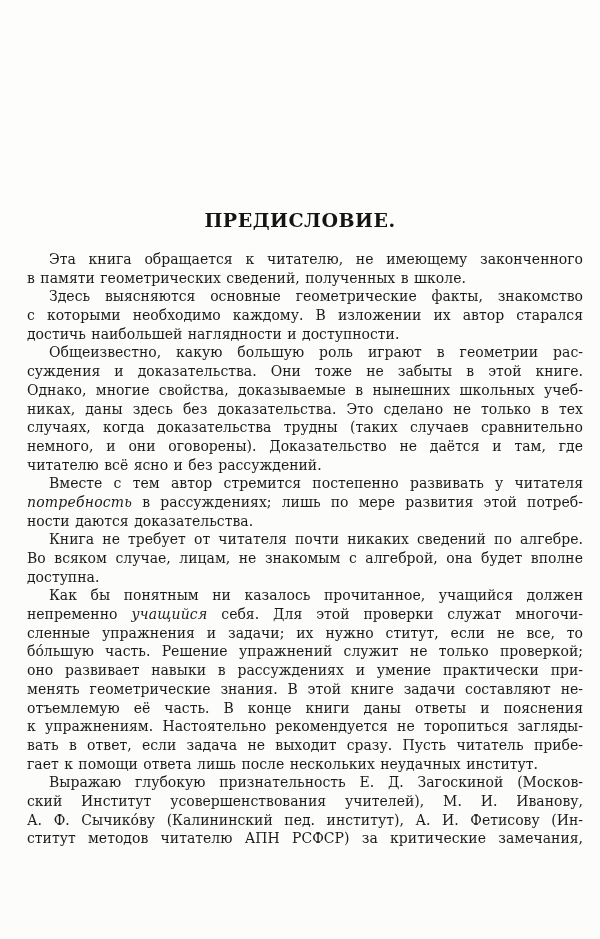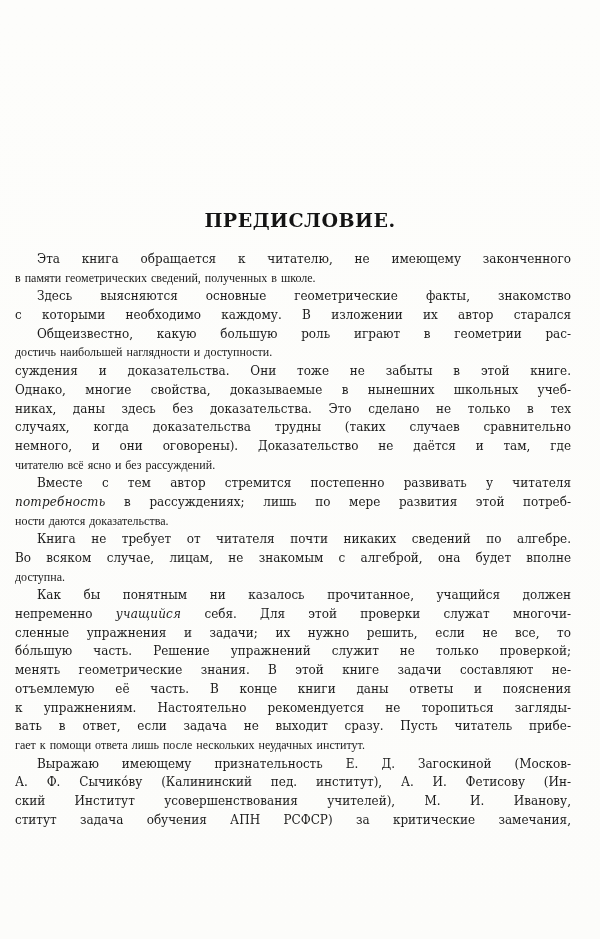--- a/index.html
+++ b/index.html
@@ -27,76 +27,76 @@
     width: 100%;
     text-align: center;
     font-size: 19px;
     font-weight: 700;
     letter-spacing: 0.5px;
     color: #141414;
   }
   .preface-body {
     position: absolute;
     top: 250px;
-    left: 15px;
+    left: 27px;
     width: 556px;
-    font-size: 12px;
+    font-size: 14px;
     line-height: 18.7px;
     word-spacing: 1px;
   }
   .line {
     height: 18.7px;
     white-space: nowrap;      
     text-align: justify;
     text-align-last: justify; 
     white-space: normal;
   }
   .line.para-start {
     text-indent: 22px;
   }
   .line.para-end {
     text-align-last: left;    
-    font-family: Liberation Serif, serif;
   }
   .line i {
     font-style: italic;
     letter-spacing: 0.2px;
   }
 </style>
 </head>
 <body>
 
 <div class="page">
   <div class="page-title">ПРЕДИСЛОВИЕ.</div>
   <div class="preface-body">
       <div class="line para-start">Эта книга обращается к читателю, не имеющему законченного</div>
       <div class="line para-end">в памяти геометрических сведений, полученных в школе.</div>
       <div class="line para-start">Здесь выясняются основные геометрические факты, знакомство</div>
       <div class="line">с которыми необходимо каждому. В изложении их автор старался</div>
+      <div class="line para-end">достичь наибольшей наглядности и доступности.</div>
       <div class="line para-start">Общеизвестно, какую большую роль играют в геометрии рас-</div>
-      <div class="line para-end">достичь наибольшей наглядности и доступности.</div>
       <div class="line">суждения и доказательства. Они тоже не забыты в этой книге.</div>
       <div class="line">Однако, многие свойства, доказываемые в нынешних школьных учеб-</div>
       <div class="line">никах, даны здесь без доказательства. Это сделано не только в тех</div>
       <div class="line">случаях, когда доказательства трудны (таких случаев сравнительно</div>
       <div class="line">немного, и они оговорены). Доказательство не даётся и там, где</div>
       <div class="line para-end">читателю всё ясно и без рассуждений.</div>
       <div class="line para-start">Вместе с тем автор стремится постепенно развивать у читателя</div>
       <div class="line"><i>потребность</i> в рассуждениях; лишь по мере развития этой потреб-</div>
       <div class="line para-end">ности даются доказательства.</div>
       <div class="line para-start">Книга не требует от читателя почти никаких сведений по алгебре.</div>
       <div class="line">Во всяком случае, лицам, не знакомым с алгеброй, она будет вполне</div>
       <div class="line para-end">доступна.</div>
       <div class="line para-start">Как бы понятным ни казалось прочитанное, учащийся должен</div>
       <div class="line">непременно <i>учащийся</i> себя. Для этой проверки служат многочи-</div>
-      <div class="line">сленные упражнения и задачи; их нужно решить, если не все, то</div>
+      <div class="line">сленные упражнения и задачи; их нужно ститут, если не все, то</div>
       <div class="line">бо́льшую часть. Решение упражнений служит не только проверкой;</div>
+      <div class="line">оно развивает навыки в рассуждениях и умение практически при-</div>
       <div class="line">менять геометрические знания. В этой книге задачи составляют не-</div>
       <div class="line">отъемлемую её часть. В конце книги даны ответы и пояснения</div>
       <div class="line">к упражнениям. Настоятельно рекомендуется не торопиться загляды-</div>
       <div class="line">вать в ответ, если задача не выходит сразу. Пусть читатель прибе-</div>
       <div class="line para-end">гает к помощи ответа лишь после нескольких неудачных институт.</div>
-      <div class="line para-start">Выражаю имеющему признательность Е. Д. Загоскиной (Москов-</div>
+      <div class="line para-start">Выражаю глубокую признательность Е. Д. Загоскиной (Москов-</div>
+      <div class="line">ский Институт усовершенствования учителей), М. И. Иванову,</div>
       <div class="line">А. Ф. Сычико́ву (Калининский пед. институт), А. И. Фетисову (Ин-</div>
-      <div class="line">ский Институт усовершенствования учителей), М. И. Иванову,</div>
-      <div class="line">ститут задача обучения АПН РСФСР) за критические замечания,</div>
+      <div class="line">ститут методов читателю АПН РСФСР) за критические замечания,</div>
     </div>
 </div>
 
 </body></html>

